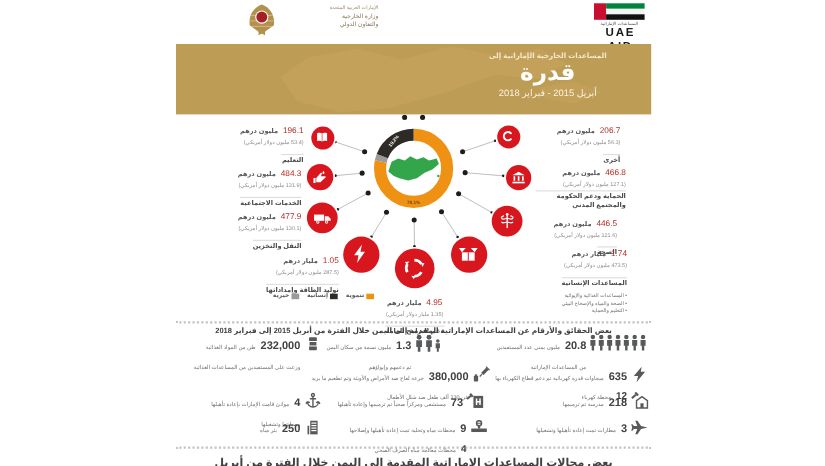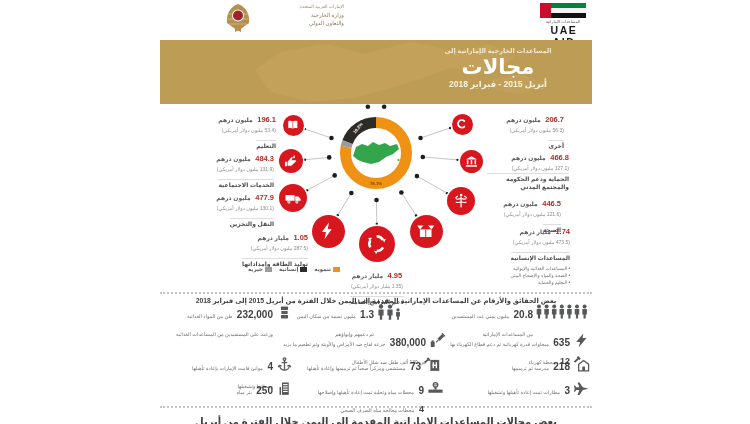--- a/index.html
+++ b/index.html
@@ -17,33 +17,33 @@
   .flag .s2{flex:1;background:#f4f4f4;border-left:1px solid #eee;}
   .flag .s3{flex:1;background:#111;}
   .uae-aid-ar{font-size:4px;color:#555;text-align:center;width:46px;margin-top:1px;}
   .uae-aid-en{font-size:10.5px;font-weight:bold;color:#1a1a1a;letter-spacing:1.6px;width:48px;text-align:center;}
   
   .banner{left:160px;top:40px;width:432px;height:64px;background:#BD9C55;overflow:hidden;}
   .banner svg{position:absolute;left:0;top:0;}
   .bn-right{right:10px;top:7px;width:168px;text-align:center;color:#fff;}
   .bn-sub{font-size:6.5px;color:#f3e8cd;letter-spacing:.6px;font-weight:bold;}
   .bn-title{font-size:21px;font-weight:bold;line-height:1.15;}
-  .bn-period{font-size:8.5px;font-weight:bold;color:#fbf4e0;}
+  .bn-period{font-size:8.5px;font-weight:normal;color:#fbf4e0;}
   .bn-left{left:18px;top:7px;width:172px;text-align:center;color:#fff;}
   .bn-a1{line-height:1;}
   .bn-a1 .big{font-size:31px;font-weight:bold;letter-spacing:-1px;}
   .bn-a1 .unit{font-size:12.5px;font-weight:bold;}
   .bn-a2{margin-top:2px;color:#f6edd4;line-height:1;}
   .bn-a2 .big{font-size:15px;font-weight:bold;}
   .bn-a2 .sm{font-size:8px;}
   
   .diagram{left:160px;top:104px;width:432px;height:188px;}
   .sicon{position:absolute;border-radius:50%;background:#D8161E;display:flex;align-items:center;justify-content:center;box-shadow:0 0 0 1.5px #fff;}
   .sec-text{position:absolute;direction:rtl;line-height:1.25;}
-  .sv-num{font-size:7.5px;font-weight:bold;color:#B62B25;}
+  .sv-num{font-size:7.5px;font-weight:normal;color:#B62B25;}
   .sv-unit{font-size:6px;font-weight:bold;color:#58595B;}
   .sec-usd{font-size:5px;color:#8a8a8a;}
   .sec-cat{font-size:6px;font-weight:bold;color:#4a4a4a;border-top:1px solid #ddd;padding-top:2px;margin-top:2px;display:inline-block;}
   .sec-bullets{font-size:4.6px;color:#6d6e71;line-height:1.45;margin-top:1px;}
   .legend{position:absolute;display:flex;direction:rtl;gap:7px;align-items:center;}
   .lg-item{display:flex;align-items:center;gap:2px;}
   .lg-sw{width:7px;height:5px;display:inline-block;}
   .lg-lb{font-size:5.5px;color:#58595B;font-weight:bold;}
   
   .facts{left:160px;top:292px;width:432px;height:132px;border-top:2px dotted #c4c4c4;}
@@ -93,21 +93,21 @@
     <div class="uae-aid-en">UAE AID</div>
   </div>
 
   <div class="abs banner">
     <svg width="432" height="64" viewBox="0 0 432 64">
       <path d="M95 30 L120 12 L165 4 L205 14 L250 2 L300 12 L330 4 L355 18 L330 32 L290 28 L245 44 L195 58 L150 62 L110 52 Z" fill="#caa964" opacity="0.45"></path>
       <path d="M330 40 L360 34 L388 44 L362 54 L336 50 Z" fill="#caa964" opacity="0.35"></path>
     </svg>
     <div class="abs bn-right rtl">
       <div class="bn-sub">المساعدات الخارجية الإماراتية إلى</div>
-      <div class="bn-title">مجالات</div>
+      <div class="bn-title">قدرة</div>
       <div class="bn-period">أبريل 2015 - فبراير 2018</div>
     </div>
     <div class="abs bn-left rtl">
     </div>
   </div>
 
   <div class="abs diagram" id="diagram">
       <svg width="432" height="188" viewBox="0 0 432 188" style="position:absolute;left:0;top:0">
         <line x1="171.46583116970243" y1="33.976424972911666" x2="144.8441938378451" y2="24.995631656140514" stroke="#aaa" stroke-width="0.7"></line>
         <circle cx="171.46583116970243" cy="33.976424972911666" r="2.3" fill="#1d1d1b"></circle>

